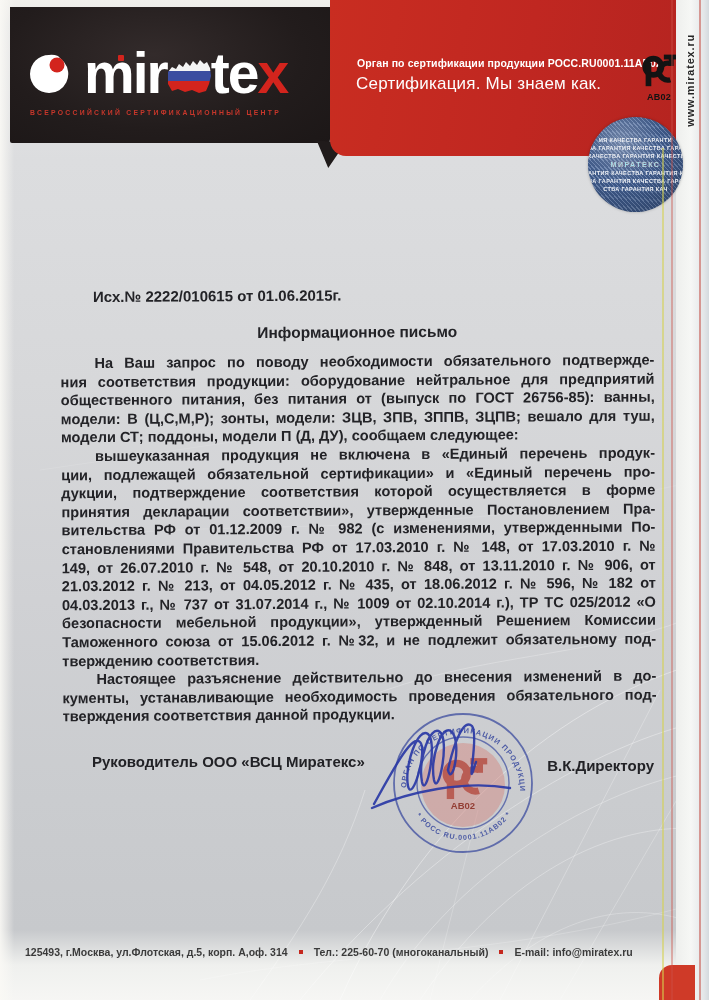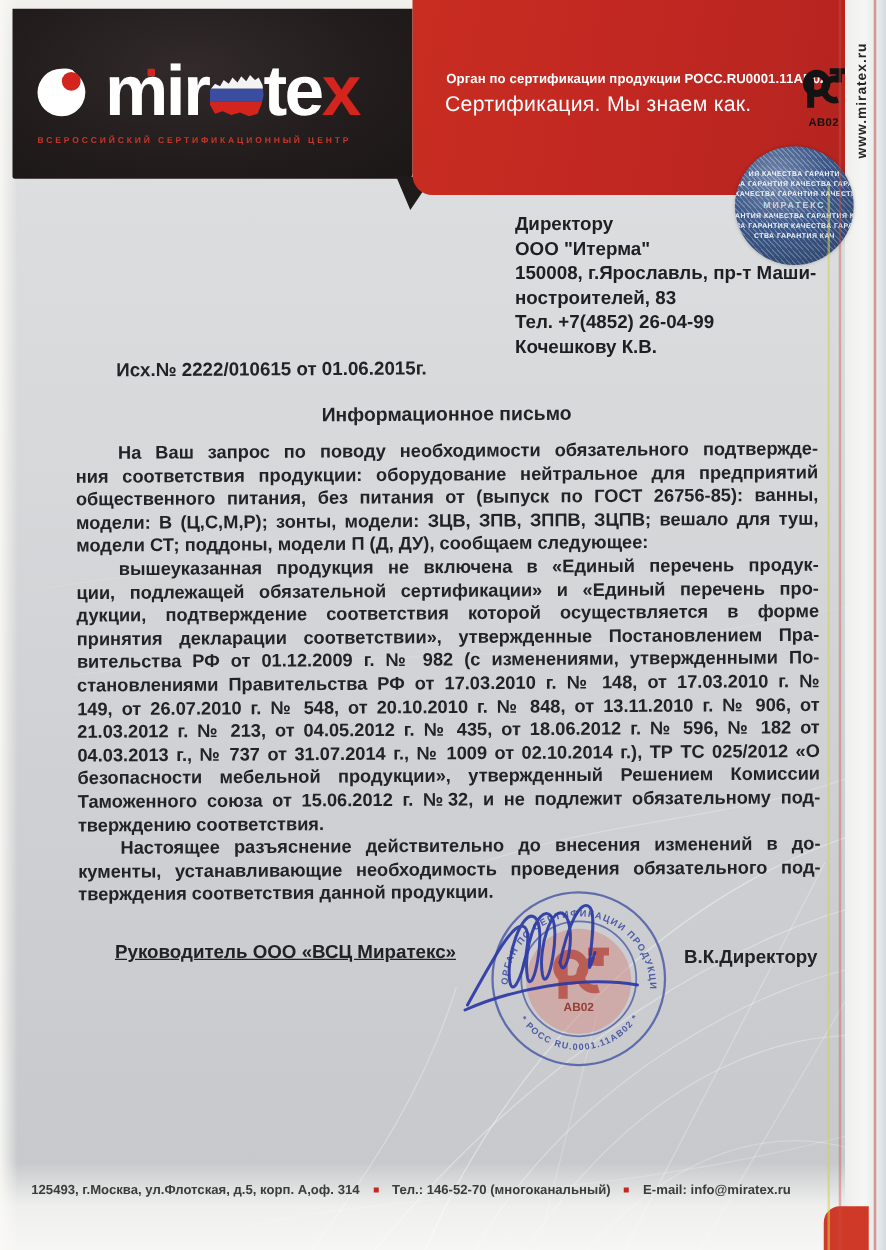--- a/index.html
+++ b/index.html
@@ -98,21 +98,21 @@
     text-align:justify;text-align-last:justify;
   }
   .para .line:first-child{padding-left:34px;}
   .para .line:last-child{text-align-last:left;}
   
   .sig-row{
     position:absolute;left:60px;top:753px;width:594px;z-index:26;
     display:flex;justify-content:space-between;align-items:flex-start;
     font-size:15px;font-weight:700;color:#222226;
   }
-  .sig-row .lbl{padding-left:32px;white-space:nowrap;text-decoration:underline;}
+  .sig-row .lbl{padding-left:32px;white-space:nowrap;}
   .sig-row .name{white-space:nowrap;padding-top:4px;}
   .stamp-wrap{position:absolute;left:368px;top:708px;width:170px;height:150px;z-index:28;}
   
   .footer{
     position:absolute;left:25px;top:946px;z-index:25;display:flex;align-items:center;
     font-size:10.5px;font-weight:600;color:#3b3b3b;white-space:nowrap;justify-content:flex-end;
   }
   .footer .bullet{width:4px;height:4px;background:#c5281e;margin:0 11px;flex:0 0 auto;}
   .red-corner{
     position:absolute;left:659px;top:965px;width:36px;height:35px;z-index:22;
@@ -199,26 +199,20 @@
       <div class="hrow" data-idx="3">МИРАТЕКС</div>
       <div class="hrow" data-idx="4">АНТИЯ КАЧЕСТВА ГАРАНТИЯ КАЧ</div>
       <div class="hrow" data-idx="5">ВА ГАРАНТИЯ КАЧЕСТВА ГАРА</div>
       <div class="hrow" data-idx="6">СТВА ГАРАНТИЯ КАЧ</div>
     </div>
 
   <div class="vline yellow"></div>
   <div class="vline red1"></div>
   <div class="vline red2"></div>
 
-  <div class="recipient">Директору
-ООО "Итерма"
-150008, г.Ярославль, пр-т Маши-
-ностроителей, 83
-Тел. +7(4852) 26-04-99
-Кочешкову К.В.</div>
 
   <div class="letter">
     <div class="ref-line">Исх.№ 2222/010615 от 01.06.2015г.</div>
     <div class="letter-title">Информационное письмо</div>
     <div class="para">
         <div class="line" data-idx="0">На Ваш запрос по поводу необходимости обязательного подтвержде-</div>
         <div class="line" data-idx="1">ния соответствия продукции: оборудование нейтральное для предприятий</div>
         <div class="line" data-idx="2">общественного питания, без питания от (выпуск по ГОСТ 26756-85): ванны,</div>
         <div class="line" data-idx="3">модели: В (Ц,С,М,Р); зонты, модели: ЗЦВ, ЗПВ, ЗППВ, ЗЦПВ; вешало для туш,</div>
         <div class="line" data-idx="4">модели СТ; поддоны, модели П (Д, ДУ), сообщаем следующее:</div>
@@ -280,20 +274,20 @@
         <path d="M6,96 C26,60 44,26 52,34 C60,42 44,96 40,78 C36,58 50,18 60,26 C70,34 58,92 54,74 C50,52 62,16 72,24 C82,32 70,90 66,72 C62,50 74,14 84,24 C94,36 84,80 80,62"></path>
         <path d="M80,62 C86,34 96,10 104,18 C112,28 96,92 108,54"></path>
         <path d="M4,100 C40,84 96,72 142,80"></path>
       </g>
     </svg>
   </div>
 
   <div class="footer">
     <span>125493, г.Москва, ул.Флотская, д.5, корп. А,оф. 314</span>
     <span class="bullet"></span>
-    <span>Тел.: 146-52-70 (многоканальный)</span>
+    <span>Тел.: 225-60-70 (многоканальный)</span>
     <span class="bullet"></span>
     <span>E-mail: info@miratex.ru</span>
   </div>
 
   <div class="red-corner"></div>
 
 </div>
 
 </body></html>

